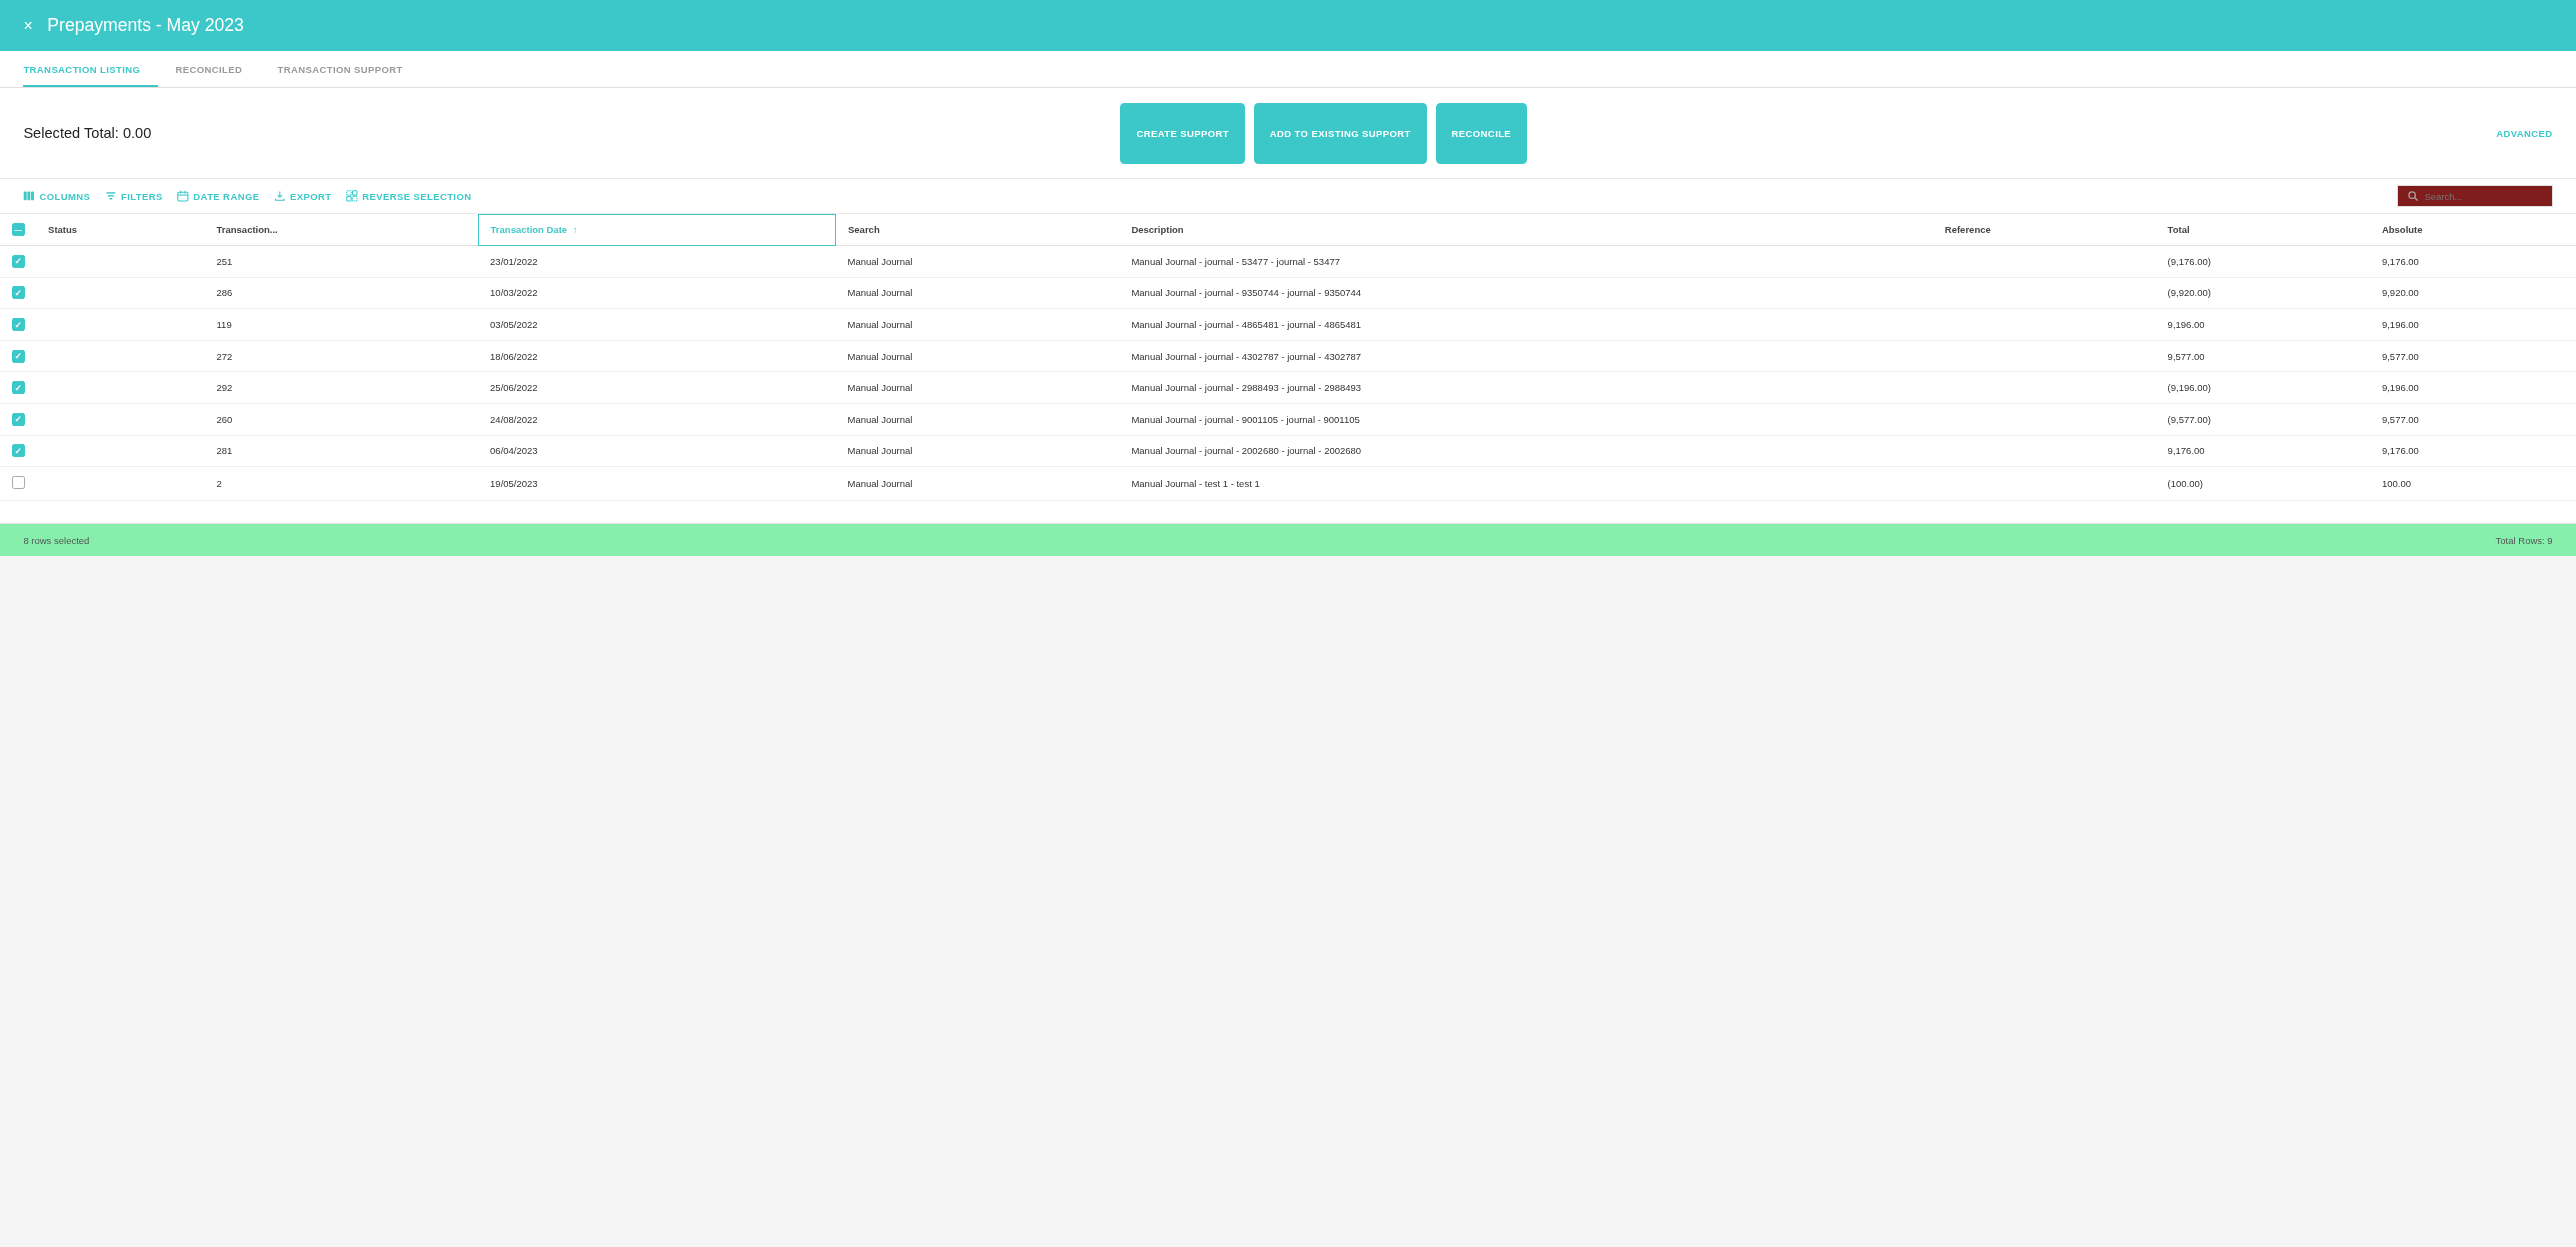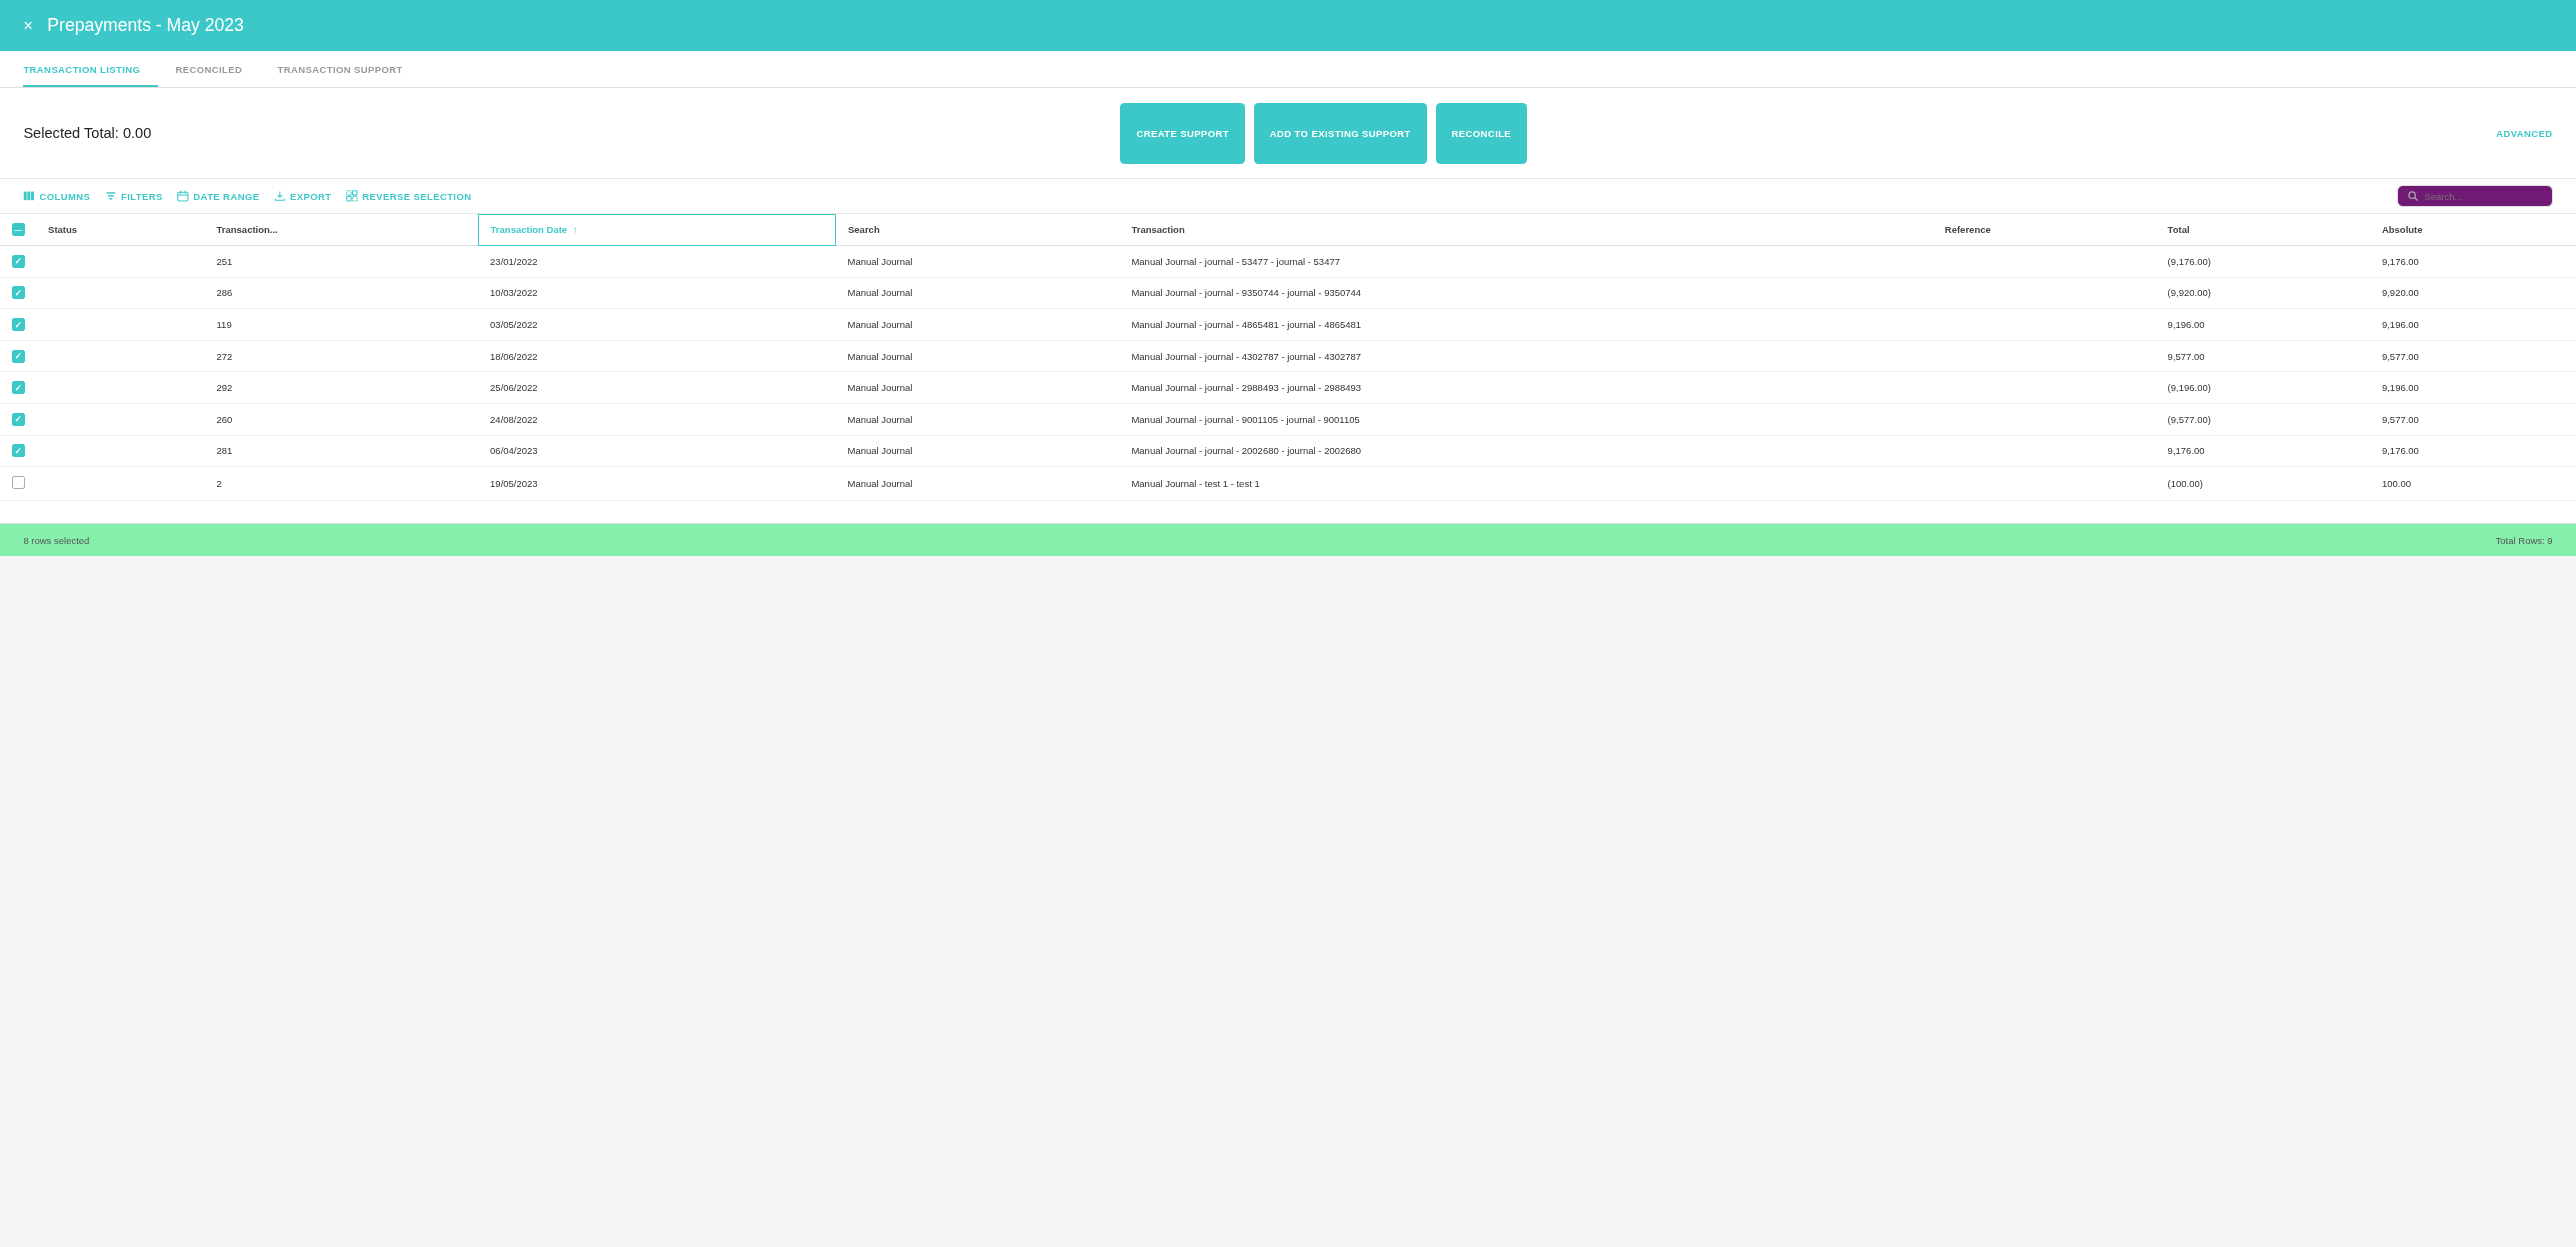--- a/index.html
+++ b/index.html
@@ -113,23 +113,23 @@
       letter-spacing: 0.4px;
       text-transform: uppercase;
     }
     .filter-item svg { width: 11.7px; height: 11.7px; }
     .search-box {
       margin-left: auto;
       display: flex;
       align-items: flex-start;
       gap: 5.9px;
       border: 0.7px solid #e0e0e0;
-      border-radius: 6px;
+      border-radius: 0;
       padding: 4.4px 10.2px;
-      background: #701a75;
+      background: #7f1d1d;
     }
     .search-box input {
       border: none;
       background: transparent;
       outline: none;
       font-size: 9.5px;
       color: #999;
       width: 117px;
     }
 
@@ -324,21 +324,21 @@
         <tr>
           <th class="checkbox-cell">
             <div class="cb-minus"></div>
           </th>
           <th>Status</th>
           <th>Transaction...</th>
           <th class="sorted">
             Transaction Date <span class="sort-arrow">↑</span>
           </th>
           <th>Search</th>
-          <th>Transaction</th>
+          <th>Description</th>
           <th>Reference</th>
           <th>Total</th>
           <th>Absolute</th>
         </tr>
       </thead>
       <tbody id="table-body">
       <tr>
       <td class="checkbox-cell"><div class="cb-checked"></div></td>
       <td></td>
       <td>251</td>

